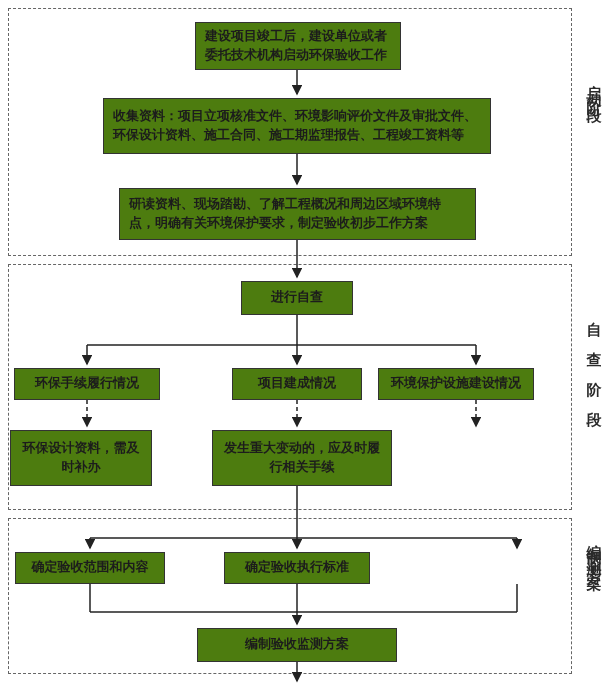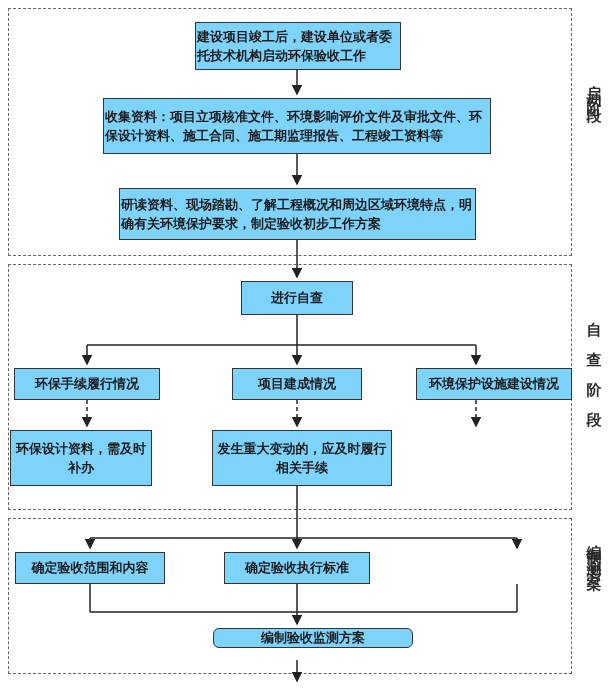--- a/index.html
+++ b/index.html
@@ -4,23 +4,23 @@
 <style>
   html,body{margin:0;padding:0;background:#fff;}
   body{font-family:"DejaVu Sans","Liberation Sans",sans-serif;}
   .canvas{
     position:relative;width:610px;height:688px;background:#fff;overflow:hidden;
   }
   .section{
     position:absolute;border:1px dashed #666;box-sizing:border-box;background:transparent;
   }
   .box{
-    position:absolute;border:1px solid #333;background:#7dd3fc;color:#1c1c1c;
+    position:absolute;border:1px solid #333;background:#4d7c0f;color:#1c1c1c;
     font-size:13px;font-weight:700;line-height:1.5;box-sizing:border-box;
-    display:flex;align-items:center;padding:3px 1px;z-index:2;
+    display:flex;align-items:center;padding:3px 9px;z-index:2;font-family:Liberation Mono, monospace;
   }
   .box.center{justify-content:center;text-align:center;}
   .box.left{justify-content:flex-start;text-align:left;}
   .vlabel{
     position:absolute;writing-mode:vertical-lr;text-orientation:upright;
     font-size:15px;font-weight:700;color:#2a2a2a;z-index:2;
   }
   .connectors{position:absolute;left:0;top:0;z-index:1;pointer-events:none;}
 </style>
 </head>
@@ -36,27 +36,27 @@
   <div class="vlabel" style="left:584px;top:310px;letter-spacing:30px;">自查阶段</div>
   <div class="vlabel" style="left:584px;top:532px;letter-spacing:6px;">编制监测方案</div>
 
   <div class="box left" style="left:195px;top:22px;width:206px;height:48px;">建设项目竣工后，建设单位或者委托技术机构启动环保验收工作</div>
   <div class="box left" style="left:103px;top:98px;width:388px;height:56px;">收集资料：项目立项核准文件、环境影响评价文件及审批文件、环保设计资料、施工合同、施工期监理报告、工程竣工资料等</div>
   <div class="box left" style="left:119px;top:188px;width:357px;height:52px;">研读资料、现场踏勘、了解工程概况和周边区域环境特点，明确有关环境保护要求，制定验收初步工作方案</div>
 
   <div class="box center" style="left:241px;top:281px;width:112px;height:34px;">进行自查</div>
   <div class="box center" style="left:14px;top:368px;width:146px;height:32px;">环保手续履行情况</div>
   <div class="box center" style="left:232px;top:368px;width:130px;height:32px;">项目建成情况</div>
-  <div class="box center" style="left:416px;top:368px;width:156px;height:32px;">环境保护设施建设情况</div>
+  <div class="box center" style="left:378px;top:368px;width:156px;height:32px;">环境保护设施建设情况</div>
   <div class="box center" style="left:10px;top:430px;width:142px;height:56px;">环保设计资料，需及时补办</div>
   <div class="box center" style="left:212px;top:430px;width:180px;height:56px;">发生重大变动的，应及时履行相关手续</div>
 
   <div class="box center" style="left:15px;top:552px;width:150px;height:32px;">确定验收范围和内容</div>
   <div class="box center" style="left:224px;top:552px;width:146px;height:32px;">确定验收执行标准</div>
-  <div class="box center" style="left:213px;top:628px;width:200px;height:20px;border-radius:6px;">编制验收监测方案</div>
+  <div class="box center" style="left:197px;top:628px;width:200px;height:34px;">编制验收监测方案</div>
 
   <svg class="connectors" width="610" height="688" viewBox="0 0 610 688">
     <defs>
       <marker id="arrow" viewBox="0 0 10 10" refX="8.5" refY="5" markerWidth="7" markerHeight="7" orient="auto-start-reverse">
         <path d="M0,0 L10,5 L0,10 z" fill="#222"></path>
       </marker>
     </defs>
     <g stroke="#222" stroke-width="1.5" fill="none">
 
       <line x1="297" y1="70" x2="297" y2="94" marker-end="url(#arrow)"></line>

